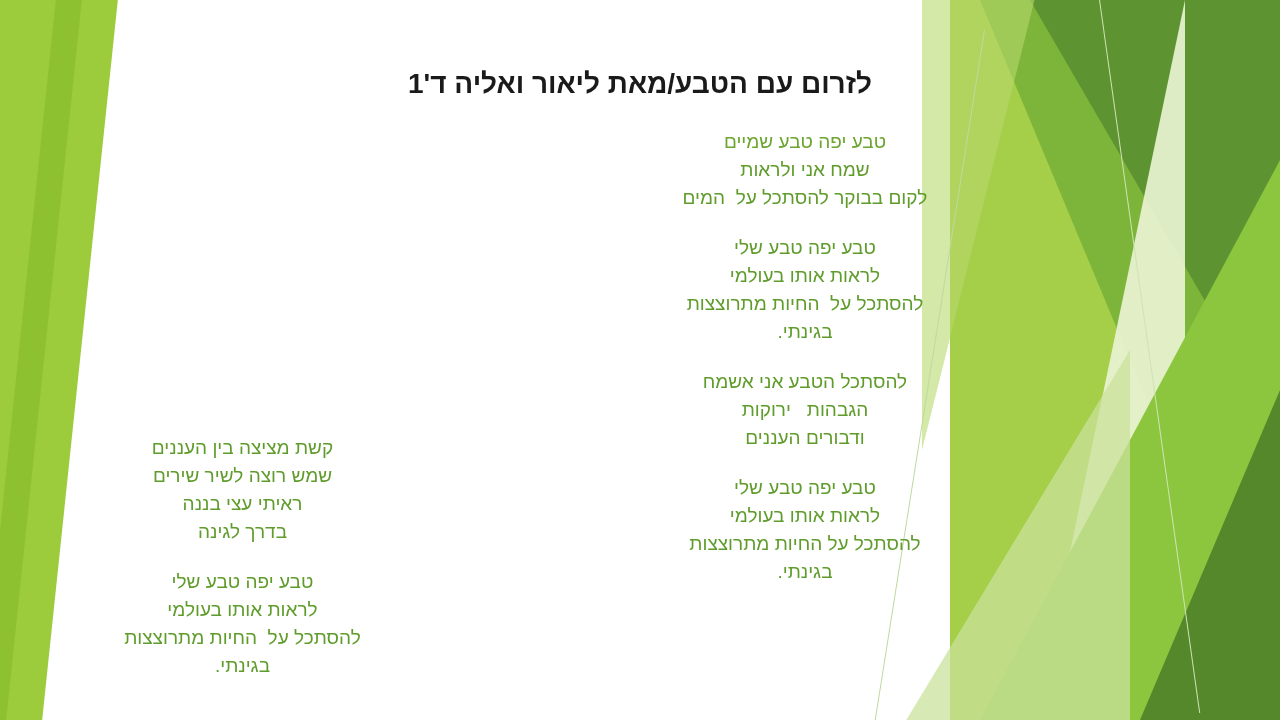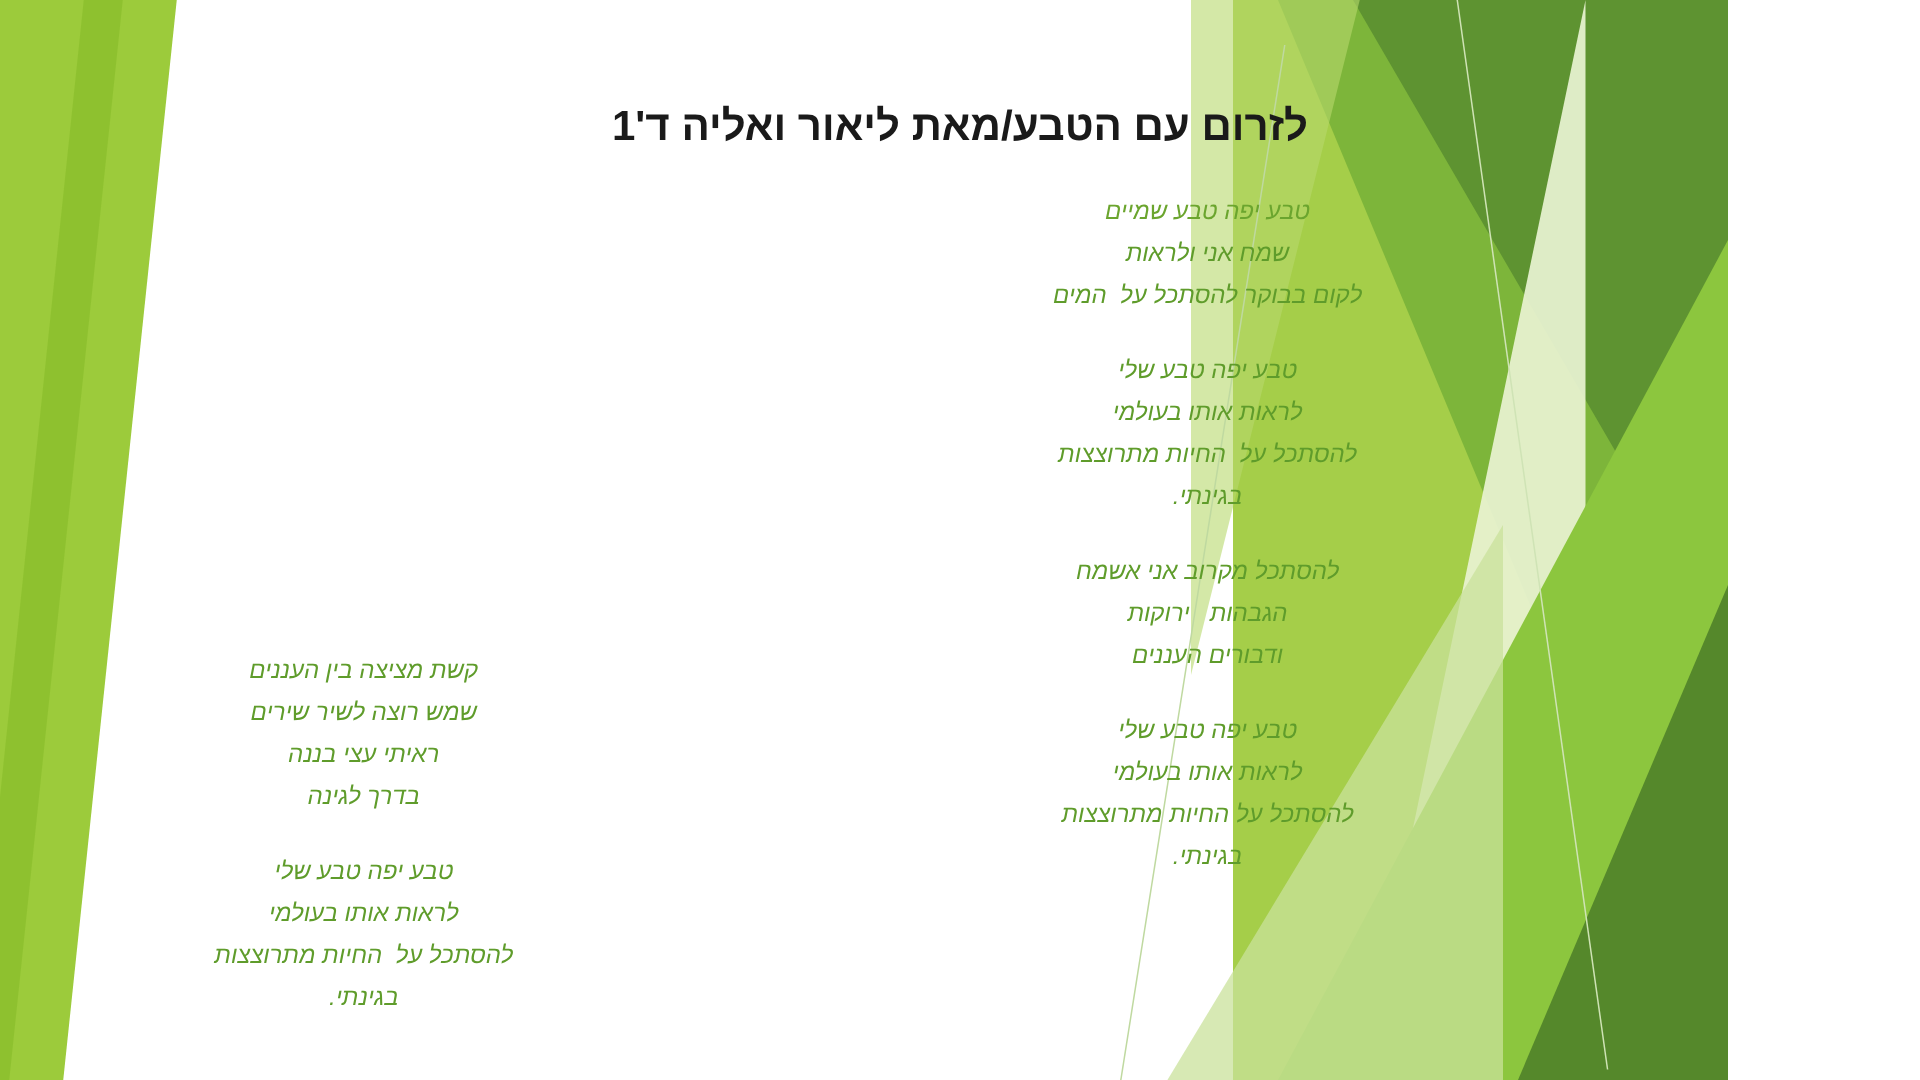--- a/index.html
+++ b/index.html
@@ -8,21 +8,21 @@
   }
   body {
     width: 1280px;
     height: 720px;
     overflow: hidden;
     background: #ffffff;
     font-family: "Liberation Sans", sans-serif;
   }
   .slide {
     position: relative;
-    width: 1152px;
+    width: 1280px;
     height: 720px;
     background: #ffffff;
     overflow: hidden;
   }
 
   
   .bg-layer {
     position: absolute;
     inset: 0;
     pointer-events: none;
@@ -151,23 +151,22 @@
     font-weight: bold;
     color: #1A1A1A;
     letter-spacing: 0;
   }
 
   .col {
     position: absolute;
     direction: rtl;
     text-align: center;
     color: #5F9C2B;
-    font-size: 16px;
+    font-size: 19px;
     line-height: 28px;
-    font-style: italic;
   }
   .col-right {
     left: 600px;
     top: 128px;
     width: 410px;
   }
   .col-left {
     left: 100px;
     top: 434px;
     width: 285px;
@@ -214,21 +213,21 @@
       <div class="line">שמח אני ולראות</div>
       <div class="line">לקום בבוקר להסתכל על  המים</div>
     </div>
     <div class="stanza">
       <div class="line">טבע יפה טבע שלי</div>
       <div class="line">לראות אותו בעולמי</div>
       <div class="line">להסתכל על  החיות מתרוצצות</div>
       <div class="line">בגינתי.</div>
     </div>
     <div class="stanza">
-      <div class="line">להסתכל מקרוב אני אשמח</div>
+      <div class="line">להסתכל הטבע אני אשמח</div>
       <div class="line">הגבהות   ירוקות</div>
       <div class="line">ודבורים העננים</div>
     </div>
     <div class="stanza">
       <div class="line">טבע יפה טבע שלי</div>
       <div class="line">לראות אותו בעולמי</div>
       <div class="line">להסתכל על החיות מתרוצצות</div>
       <div class="line">בגינתי.</div>
     </div>
   </div>

